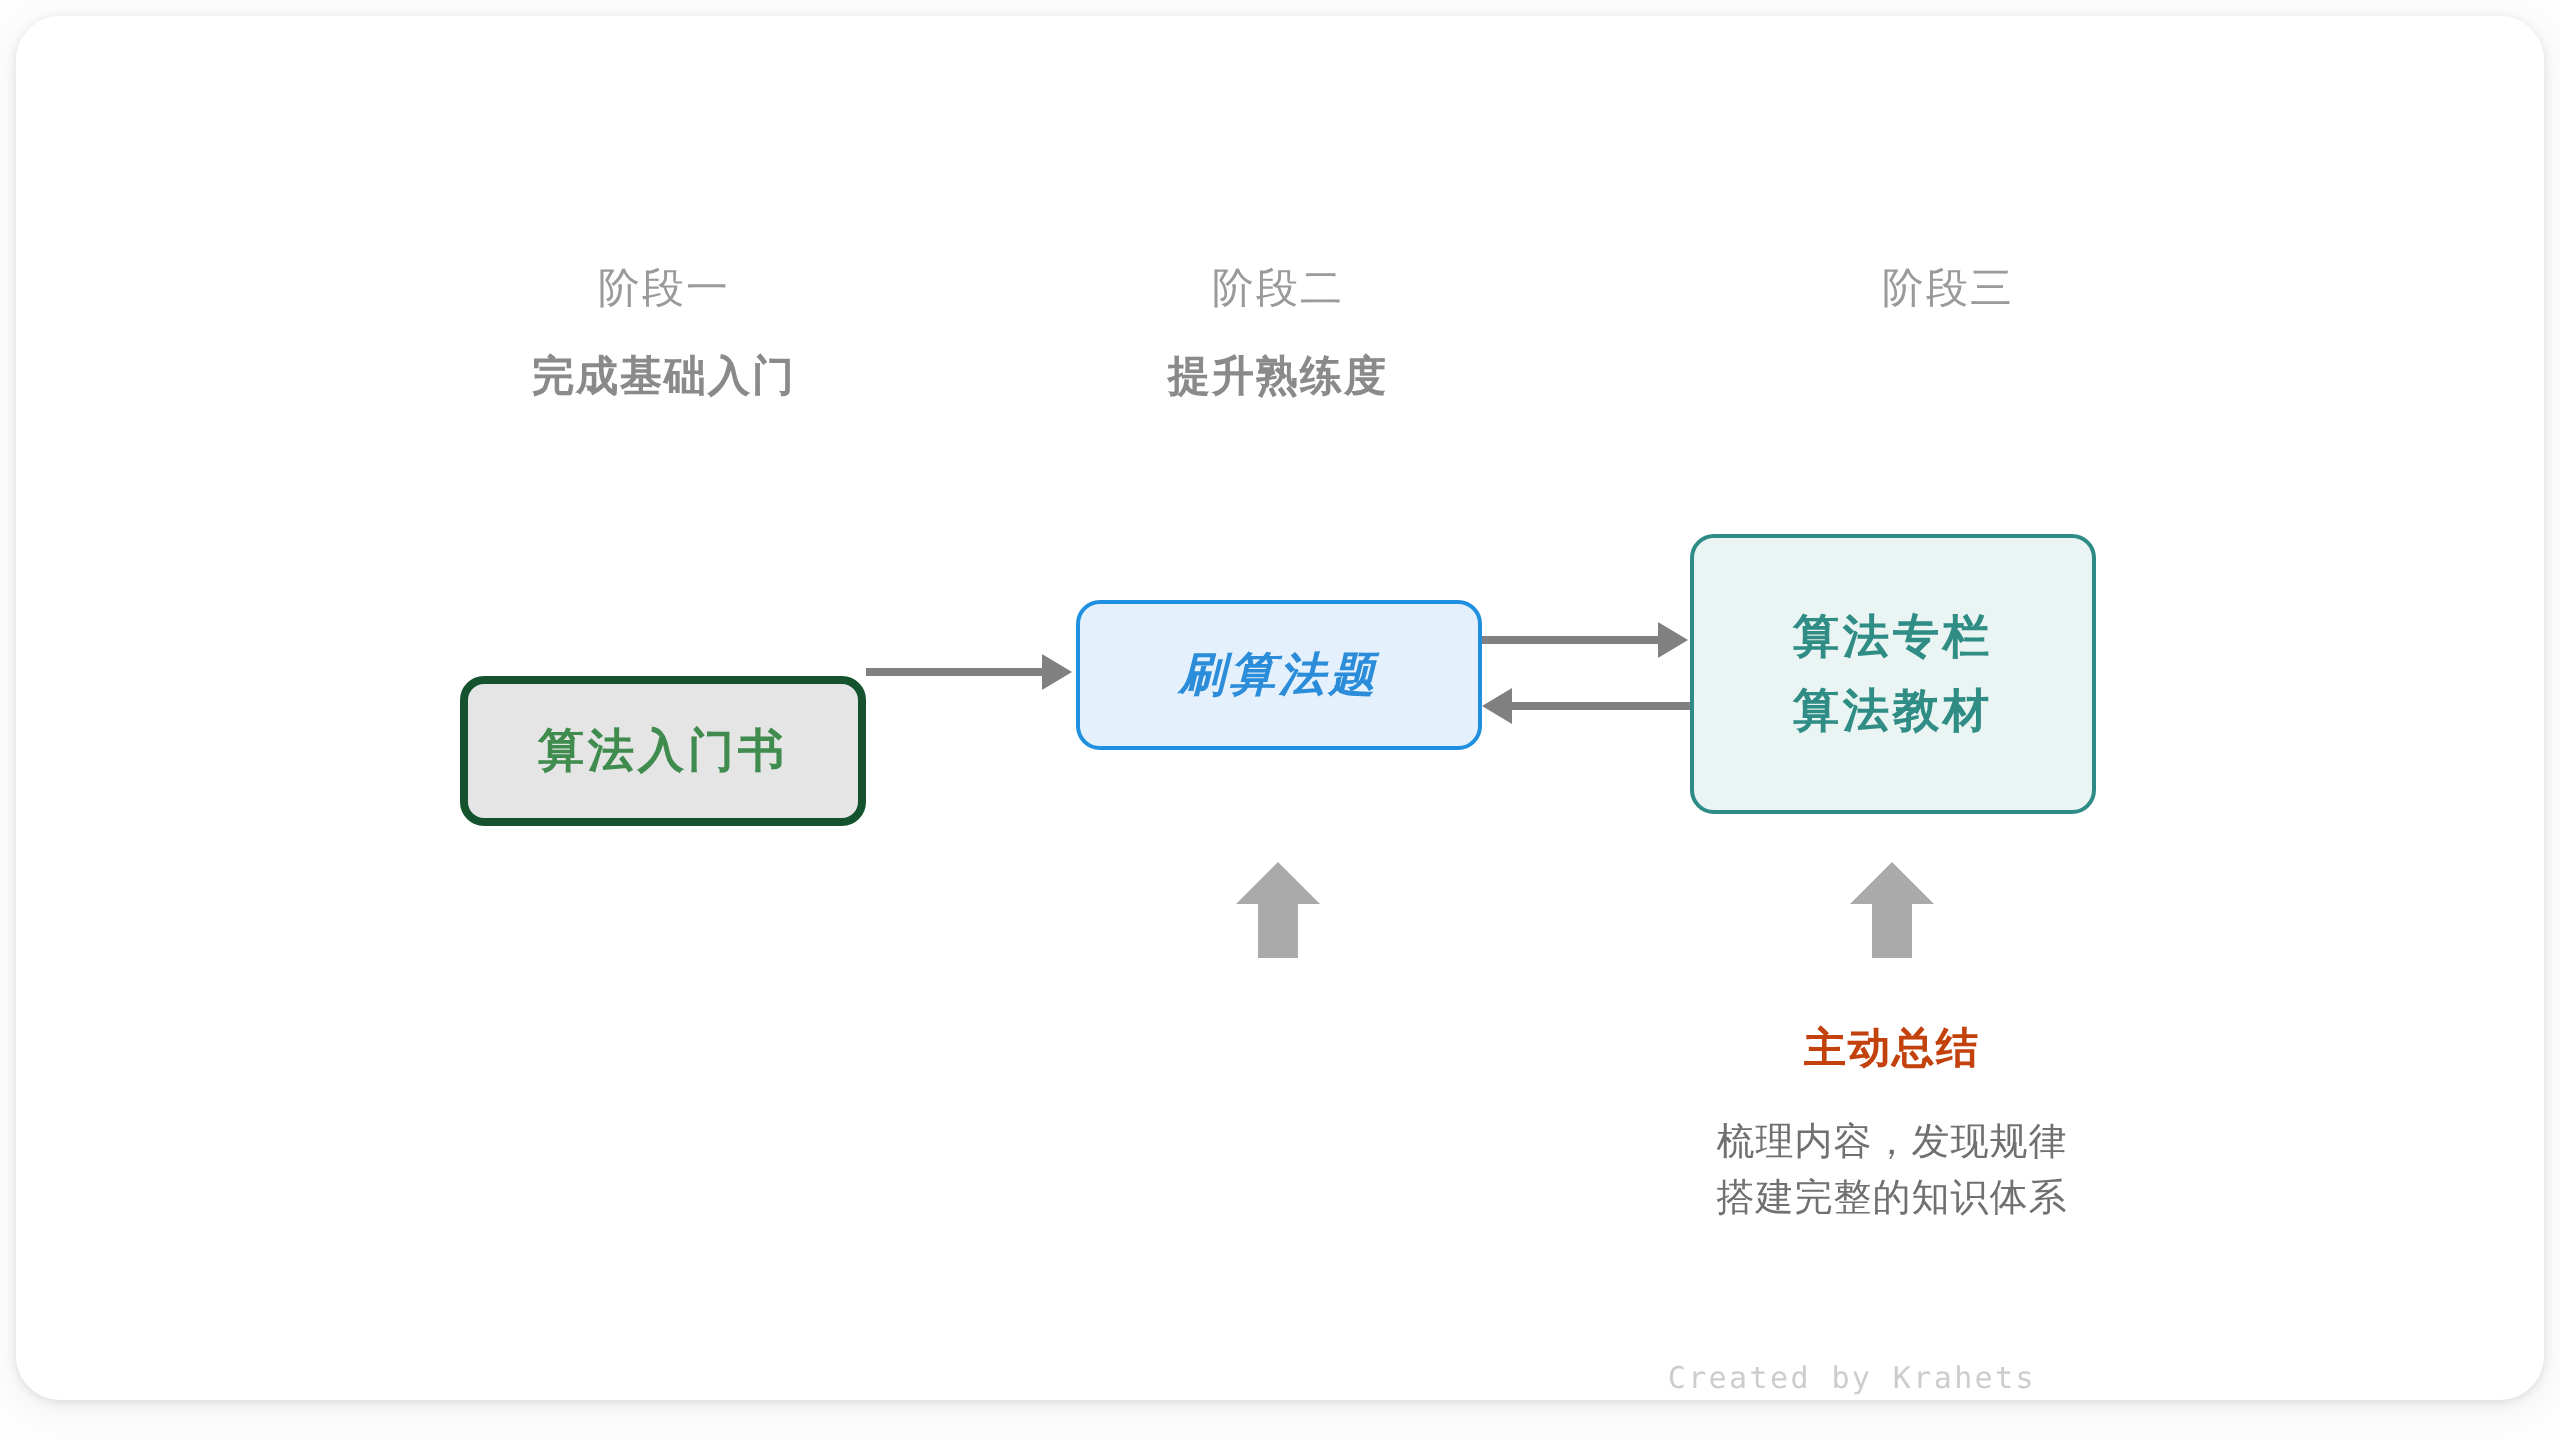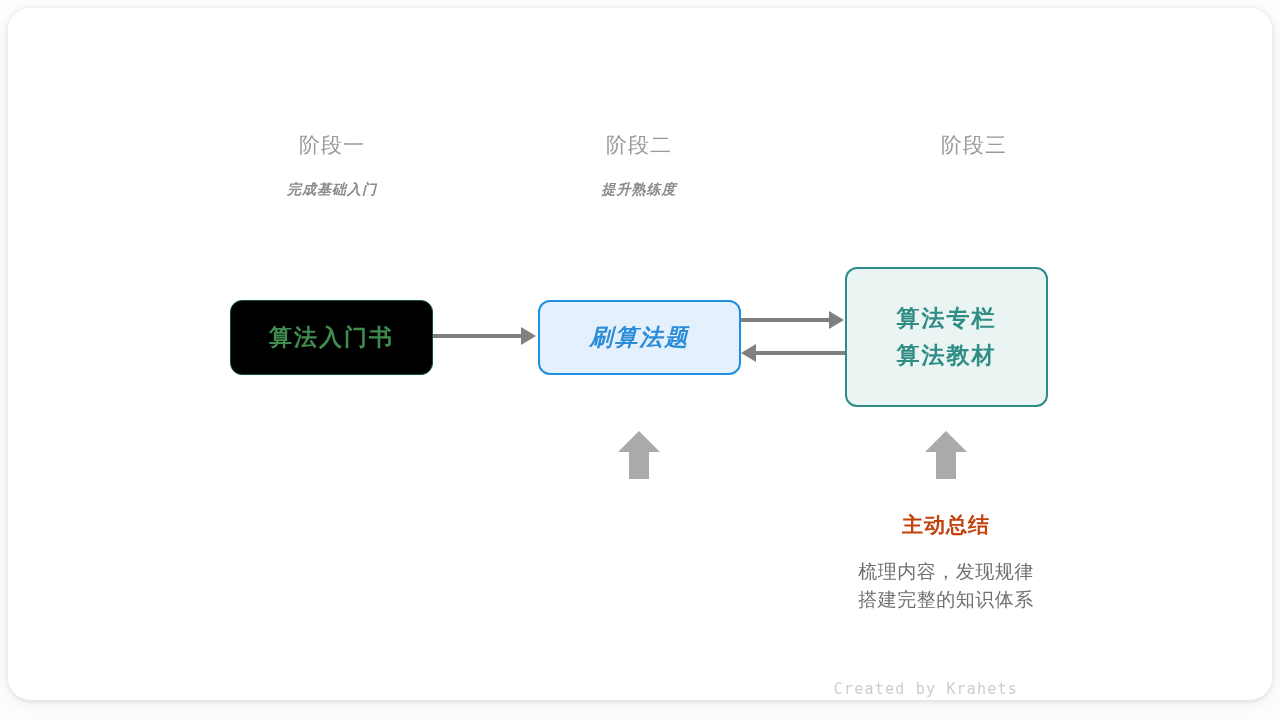--- a/index.html
+++ b/index.html
@@ -43,49 +43,49 @@
     text-align: center;
   }
   .phase-name {
     font-size: 21px;
     color: #9a9a9a;
     letter-spacing: 1px;
     line-height: 30px;
     white-space: nowrap;
   }
   .phase-title {
-    font-size: 14px;
+    font-size: 21px;
     font-weight: bold;
     color: #8a8a8a;
     letter-spacing: 1px;
     line-height: 32px;
     margin-top: 13px;
     white-space: nowrap;
-    font-style: italic;
   }
 
   
   .node {
     position: absolute;
     box-sizing: border-box;
     border-radius: 12px;
     display: flex;
     flex-direction: column;
     align-items: center;
     justify-content: center;
     font-weight: bold;
     letter-spacing: 2px;
   }
   .node-line { line-height: 37px; white-space: nowrap; }
 
   .node-green {
-    border: 1px solid #14532d;
-    background: #000000;
+    border: 4px solid #14532d;
+    background: #e5e5e5;
     color: #3f8c4e;
     font-size: 23px;
+    margin-top: 38px;
   }
   .node-blue {
     border: 2px solid #1f8fe0;
     background: #e4f1fc;
     color: #2b8cd9;
     font-size: 23px;
   }
   .node-teal {
     border: 2px solid #2e8b86;
     background: #eaf4f2;

